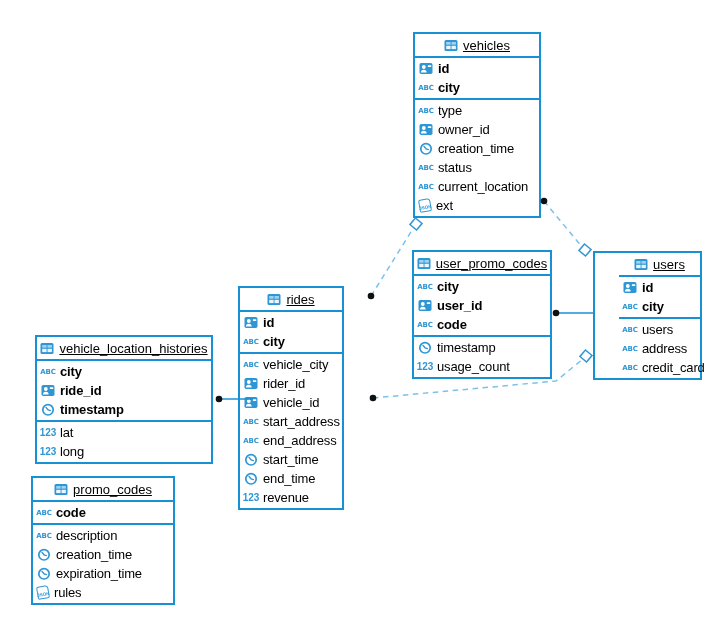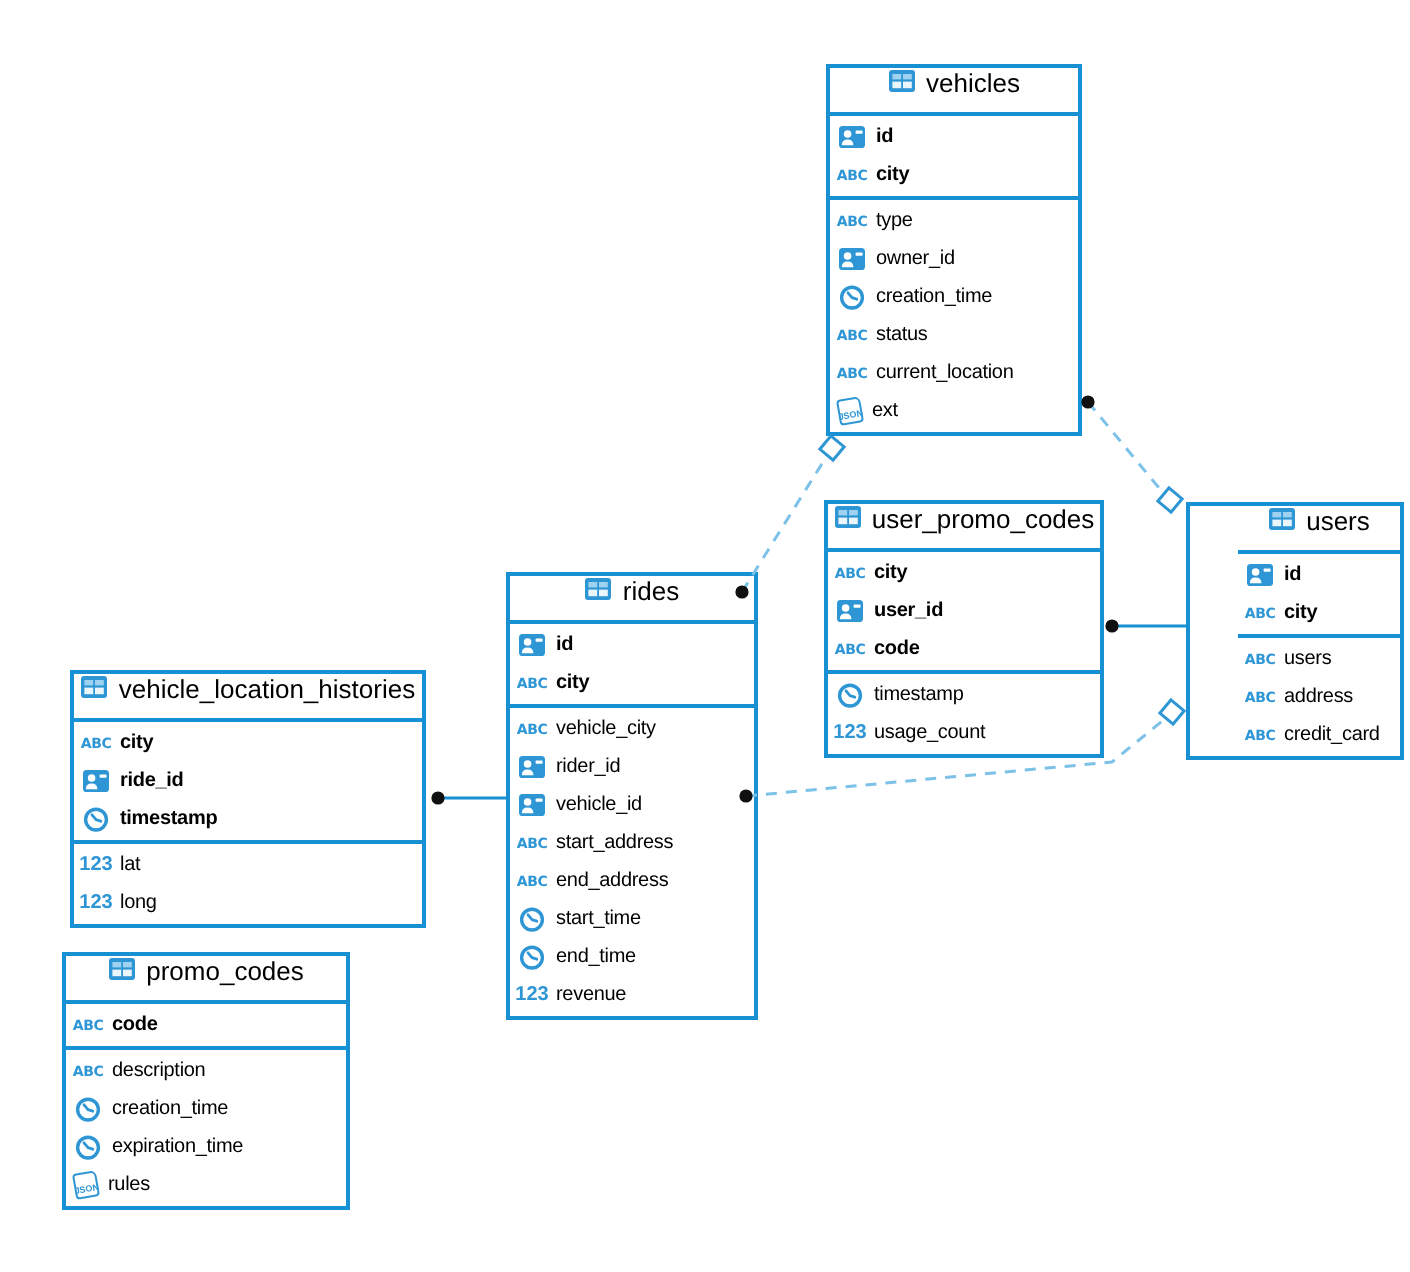--- a/index.html
+++ b/index.html
@@ -15,31 +15,31 @@
   .solid-line { stroke:#1791d4; stroke-width:1.6; }
   .dashed-line { stroke:#7cc1e8; stroke-width:1.5; fill:none; stroke-dasharray:5.5 4.5; }
   .dot { fill:#101010; }
   .diamond { fill:#ffffff; stroke:#2f96d5; stroke-width:1.5; }
 
   .table {
     position:absolute; z-index:1; box-sizing:border-box;
     background:#fff; border:2px solid #1791d4;
   }
   .thead {
-    display:flex; justify-content:center; gap:5px;
+    display:flex; align-items:center; justify-content:center; gap:5px;
     height:22px; border-bottom:2px solid #1791d4;
-    font-size:13px; white-space:nowrap; padding:0 4px;
+    font-size:13px; white-space:nowrap; padding:0 4px;text-decoration:underline;
   }
   .section { padding:1px 0; }
   .section.cols { border-top:2px solid #1791d4; }
   .row {
     display:flex; align-items:center; gap:5px;
     height:19px; padding:0 2px 0 4px; white-space:nowrap;
   }
-  .col-name { font-size:10px; letter-spacing:-0.15px; }
+  .col-name { font-size:13px; letter-spacing:-0.15px; }
   .row.pk .col-name { font-weight:bold; }
 
   .icon { width:14px; height:13px; flex:0 0 14px; display:flex; align-items:center; justify-content:center; }
   svg.icon { display:block; }
   .abc {
     color:#2f96d5; font-size:7px; font-weight:bold; letter-spacing:-0.2px;
     font-family:"DejaVu Sans", sans-serif;
   }
   .num { color:#2f96d5; font-size:10px; font-weight:bold; }
   .json {
@@ -218,21 +218,21 @@
       <span class="icon abc">ABC</span>
       <span class="col-name">address</span>
     </div>
     <div class="row">
       <span class="icon abc">ABC</span>
       <span class="col-name">credit_card</span>
     </div>
   </div>
 </div>
 
-<div class="table" style="left:253px; top:286px; width:126px;">
+<div class="table" style="left:238px; top:286px; width:106px;">
   <div class="thead">
     <svg class="icon" viewBox="0 0 14 13">
         <use href="#sym-table"></use>
       </svg>
     <span>rides</span>
   </div>
   <div class="section pkzone">
     <div class="row pk">
       <svg class="icon" viewBox="0 0 14 13">
           <use href="#sym-user"></use>

